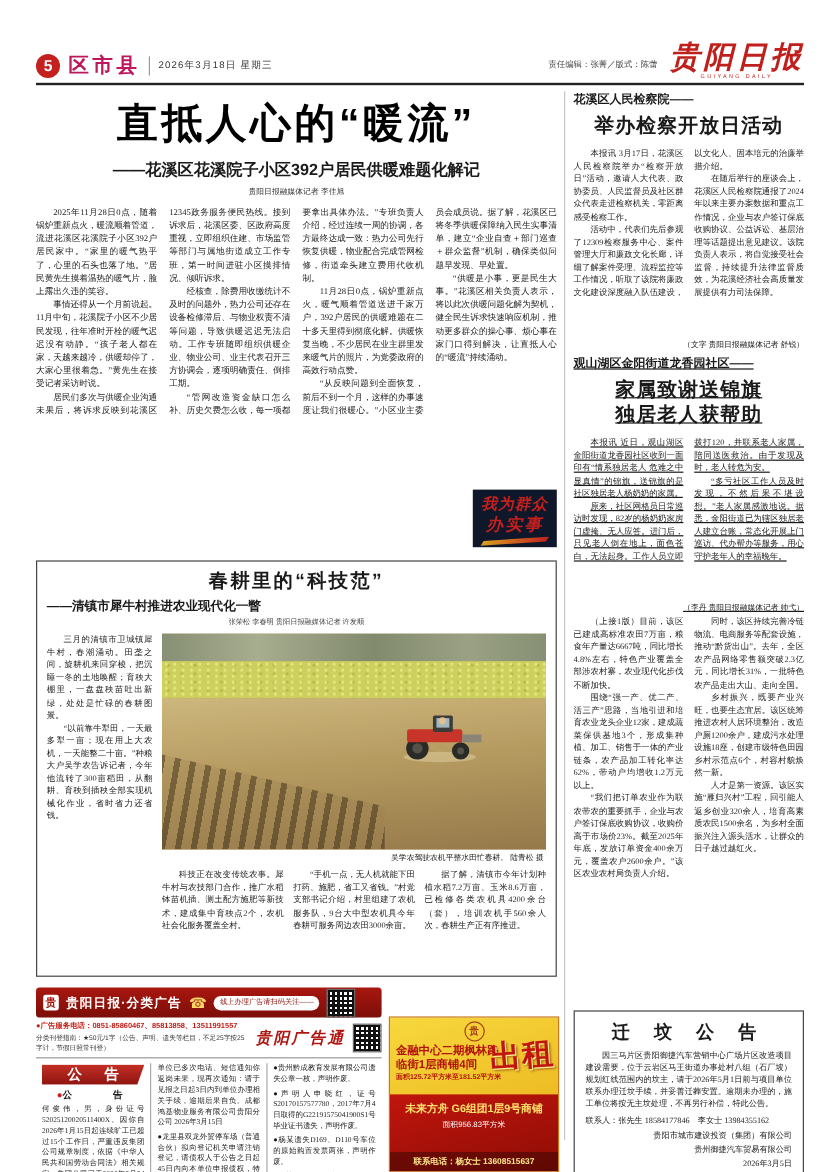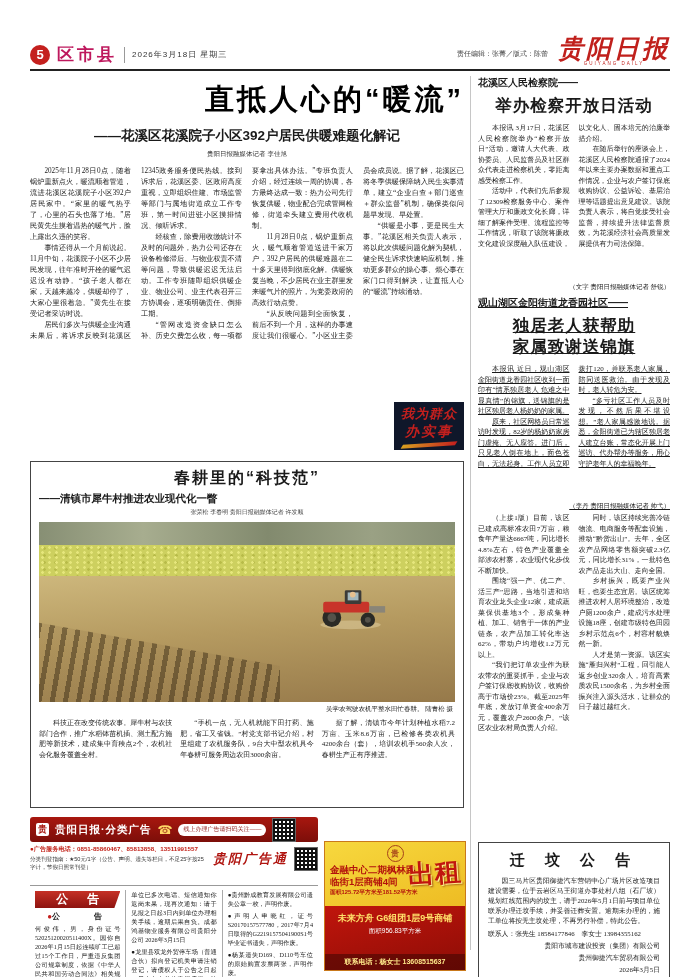--- a/index.html
+++ b/index.html
@@ -19,21 +19,21 @@
   .masthead{color:#c0201c;font-family:"Liberation Serif","DejaVu Serif",serif;font-style:italic;
             font-weight:900;font-size:25px;line-height:24px;letter-spacing:3px;text-align:center;}
   .masthead-sub{font-size:4.5px;color:#c0201c;letter-spacing:2px;font-style:normal;font-weight:normal;text-align:center;}
   
   .colL{position:absolute;left:30px;top:72px;width:434px;}
   .colR{position:absolute;left:478px;top:72px;width:192px;}
   .vrule{position:absolute;left:470px;top:76px;height:874px;border-left:1px solid #c6c6c6;}
   .serif{font-family:"Liberation Serif","DejaVu Serif",serif;}
   .para{margin:0;text-indent:2em;}
   
-  .a1-title{text-align:right;font-size:29px;font-weight:900;letter-spacing:3px;margin:8px 0 7px;color:#000;}
+  .a1-title{text-align:center;font-size:34px;font-weight:900;letter-spacing:3px;margin:8px 0 7px;color:#000;}
   .a1-sub{text-align:center;font-size:13.5px;font-weight:bold;margin-bottom:5px;}
   .a1-by{text-align:center;font-size:6.5px;color:#333;margin-bottom:7px;}
   .a1-wrap{position:relative;}
   .a1-body{column-count:4;column-gap:10px;font-size:7.2px;line-height:11px;text-align:justify;
            height:286px;overflow:hidden;}
   .badge{position:absolute;right:0;bottom:2px;width:70px;height:48px;background:#0f172a;
          display:flex;flex-direction:column;align-items:center;justify-content:center;}
   .badge-l1{color:#c4201e;font-weight:900;font-style:italic;font-size:13px;letter-spacing:1px;}
   .badge-l2{color:#c4201e;font-weight:900;font-style:italic;font-size:14px;letter-spacing:2px;}
   .badge-swoosh{width:52px;height:4px;margin-top:2px;background:linear-gradient(90deg,#d8a020,#c4201e);
@@ -68,21 +68,21 @@
   .cl-banner{height:25px;background:linear-gradient(#a8170f,#7c0e09);border-radius:3px;display:flex;
              align-items:center;gap:6px;padding:0 6px;color:#fff;}
   .cl-mark{width:13px;height:13px;background:#fff;color:#a8170f;font-size:9px;font-weight:bold;
            line-height:13px;text-align:center;border-radius:2px;flex:none;}
   .cl-logo{font-size:10.5px;font-weight:bold;letter-spacing:1px;white-space:nowrap;}
   .cl-phone{color:#ffd766;font-size:12px;line-height:12px;}
   .cl-pill{background:#fff;color:#8d1410;font-size:6px;border-radius:8px;padding:1.5px 5px;white-space:nowrap;}
   .qr{width:22px;height:22px;flex:none;border:1px solid #666;
       background-image:repeating-linear-gradient(0deg,#111 0 2px,transparent 2px 4px),
                        repeating-linear-gradient(90deg,#111 0 2px,#fff 2px 4px);}
-  .cl-row2{display:flex;align-items:center;gap:6px;margin:3px 0 13px;}
+  .cl-row2{display:flex;align-items:center;gap:6px;margin:3px 0 3px;}
   .cl-lines{flex:1;min-width:0;}
   .cl-contact{color:#c22017;font-size:6.2px;font-weight:bold;white-space:nowrap;}
   .cl-guide{font-size:5.6px;color:#333;margin-top:2px;}
   .cl-brand{color:#b01510;font-size:13px;font-weight:900;font-style:italic;letter-spacing:2px;
             font-family:"Liberation Serif","DejaVu Serif",serif;white-space:nowrap;}
   .cl-cols{display:flex;border-top:1px solid #999;margin-top:2px;padding-top:4px;height:110px;overflow:hidden;}
   .cl-col{flex:1;padding:0 5px;font-size:6.2px;line-height:9px;text-align:justify;overflow:hidden;}
   .cl-col+.cl-col{border-left:1px solid #aaa;}
   .red-banner{background:linear-gradient(#c53025,#8e1410);color:#fff;text-align:center;font-weight:bold;
               letter-spacing:8px;padding:4px 0 4px 8px;font-size:12px;
@@ -165,20 +165,24 @@
           <div class="badge-swoosh"></div>
         </div>
       </div>
     </div>
 
     <div class="spring">
       <div class="sp-title">春耕里的“科技范”</div>
       <div class="sp-sub">——清镇市犀牛村推进农业现代化一瞥</div>
       <div class="sp-by">张荣松 李春明 贵阳日报融媒体记者 许发顺</div>
       <div class="sp-row">
+        <div class="sp-left serif">
+            <p class="para">三月的清镇市卫城镇犀牛村，春潮涌动。田垄之间，旋耕机来回穿梭，把沉睡一冬的土地唤醒；育秧大棚里，一盘盘秧苗吐出新绿，处处是忙碌的春耕图景。</p>
+            <p class="para">“以前靠牛犁田，一天最多犁一亩；现在用上大农机，一天能整二十亩。”种粮大户吴学农告诉记者，今年他流转了300亩稻田，从翻耕、育秧到插秧全部实现机械化作业，省时省力还省钱。</p>
+          </div>
         <div class="sp-right">
           <div class="photo">
             <div class="ph-trees"></div>
             <div class="ph-flower"></div>
             <div class="ph-mud"></div>
             <div class="ph-rows"></div>
             <svg class="tractor" viewBox="0 0 100 60">
               <ellipse cx="48" cy="52" rx="42" ry="6" fill="rgba(230,215,170,.45)"></ellipse>
               <circle cx="22" cy="42" r="13" fill="#2a2a26"></circle>
               <circle cx="22" cy="42" r="6" fill="#55524a"></circle>
@@ -265,22 +269,22 @@
           <p class="para">本报讯 3月17日，花溪区人民检察院举办“检察开放日”活动，邀请人大代表、政协委员、人民监督员及社区群众代表走进检察机关，零距离感受检察工作。</p>
           <p class="para">活动中，代表们先后参观了12309检察服务中心、案件管理大厅和廉政文化长廊，详细了解案件受理、流程监控等工作情况，听取了该院将廉政文化建设深度融入队伍建设，以文化人、固本培元的治廉举措介绍。</p>
           <p class="para">在随后举行的座谈会上，花溪区人民检察院通报了2024年以来主要办案数据和重点工作情况，企业与农户签订保底收购协议、公益诉讼、基层治理等话题提出意见建议。该院负责人表示，将自觉接受社会监督，持续提升法律监督质效，为花溪经济社会高质量发展提供有力司法保障。</p>
         </div>
       <div class="endsign serif">（文字 贵阳日报融媒体记者 舒锐）</div>
     </div>
 
     <div class="blockgap">
       <div class="kicker">观山湖区金阳街道龙香园社区——</div>
       <div class="rc-title">
+        <div>家属致谢送锦旗</div>
         <div>独居老人获帮助</div>
-        <div>家属致谢送锦旗</div>
       </div>
       <div class="rc-body serif h136">
           <p class="para">本报讯 近日，观山湖区金阳街道龙香园社区收到一面印有“情系独居老人 危难之中显真情”的锦旗，送锦旗的是社区独居老人杨奶奶的家属。</p>
           <p class="para">原来，社区网格员日常巡访时发现，82岁的杨奶奶家房门虚掩、无人应答。进门后，只见老人倒在地上，面色苍白，无法起身。工作人员立即拨打120，并联系老人家属，陪同送医救治。由于发现及时，老人转危为安。</p>
           <p class="para">“多亏社区工作人员及时发现，不然后果不堪设想。”老人家属感激地说。据悉，金阳街道已为辖区独居老人建立台账，常态化开展上门巡访、代办帮办等服务，用心守护老年人的幸福晚年。</p>
         </div>
       <div class="endsign serif">（李丹 贵阳日报融媒体记者 帅弋）</div>
     </div>
 
     <div class="rc-body serif h318">

